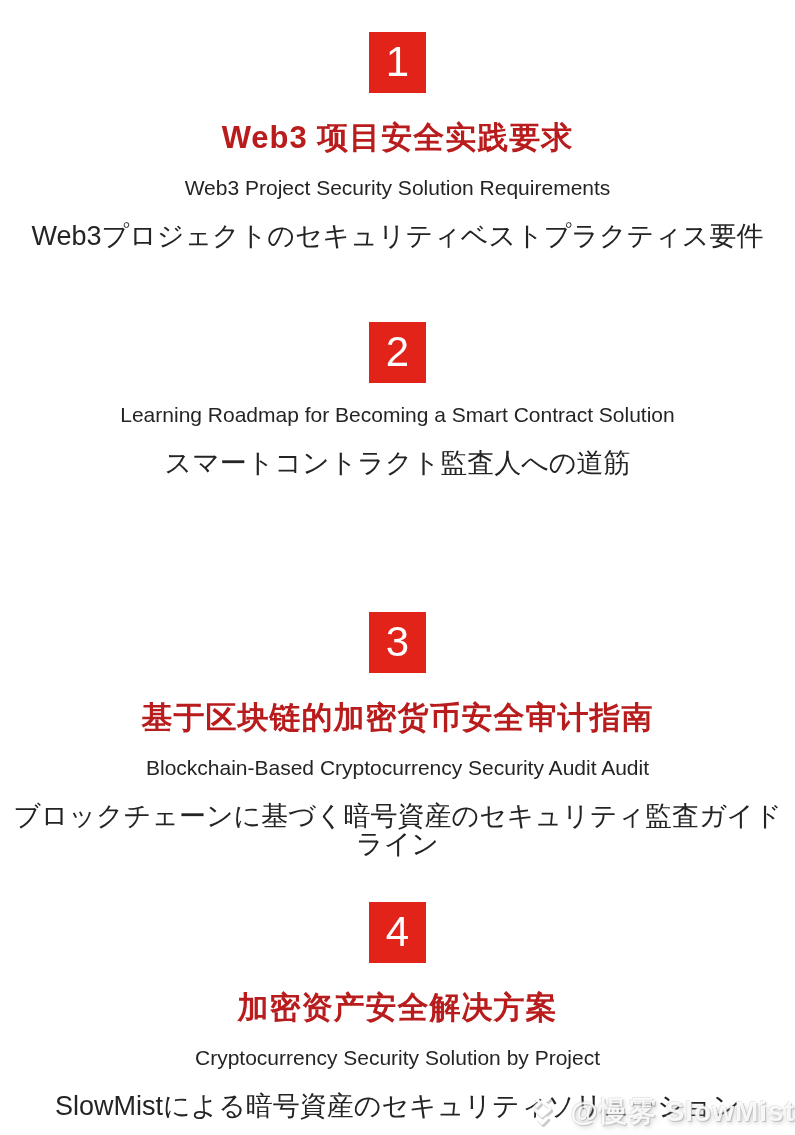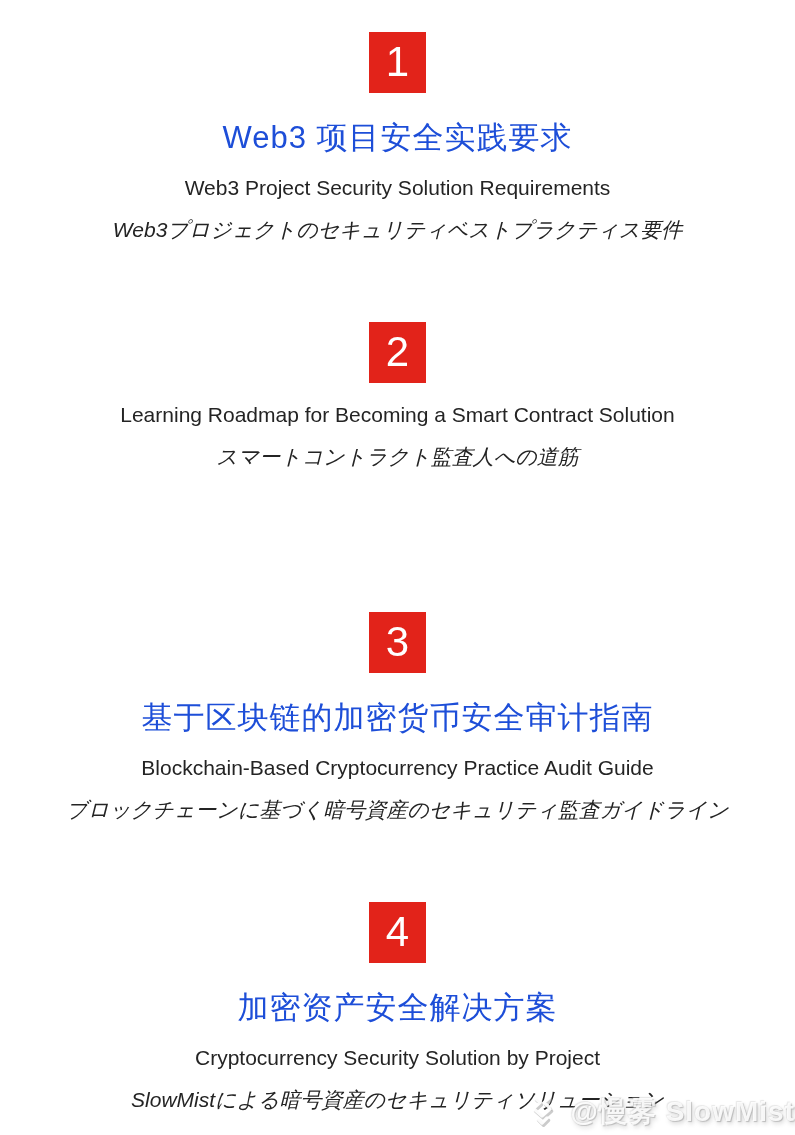--- a/index.html
+++ b/index.html
@@ -30,41 +30,40 @@
     color: #ffffff;
     font-size: 42px;
     font-weight: 400;
     line-height: 59px;
     text-align: center;
   }
 
   .title-zh {
     margin-top: 27px;
     font-size: 31px;
-    font-weight: 400;
-    color: #1d4ed8;
+    font-weight: 700;
+    color: #b91c1c;
     letter-spacing: 1px;
     line-height: 36px;
   }
 
   .subtitle-en {
     margin-top: 19px;
     font-size: 21px;
     font-weight: 400;
     color: #242424;
     line-height: 26px;
   }
 
   .subtitle-ja {
-    margin-top: 15px;
-    font-size: 21px;
+    margin-top: 21px;
+    font-size: 27px;
     font-weight: 400;
     color: #242424;
     line-height: 28px;
-    font-style: italic;
   }
 
   .watermark {
     position: absolute;
     right: 0px;
     bottom: 2px;
     display: flex;
     align-items: center;
     gap: 3px;
     pointer-events: none;
@@ -94,21 +93,21 @@
 
 <div class="section section-2">
   <div class="num-box">2</div>
   <div class="subtitle-en">Learning Roadmap for Becoming a Smart Contract Solution</div>
   <div class="subtitle-ja">スマートコントラクト監査人への道筋</div>
 </div>
 
 <div class="section section-3">
   <div class="num-box">3</div>
   <div class="title-zh">基于区块链的加密货币安全审计指南</div>
-  <div class="subtitle-en">Blockchain-Based Cryptocurrency Practice Audit Guide</div>
+  <div class="subtitle-en">Blockchain-Based Cryptocurrency Security Audit Audit</div>
   <div class="subtitle-ja">ブロックチェーンに基づく暗号資産のセキュリティ監査ガイドライン</div>
 </div>
 
 <div class="section section-4">
   <div class="num-box">4</div>
   <div class="title-zh">加密资产安全解决方案</div>
   <div class="subtitle-en">Cryptocurrency Security Solution by Project</div>
   <div class="subtitle-ja">SlowMistによる暗号資産のセキュリティソリューション</div>
 </div>
 

